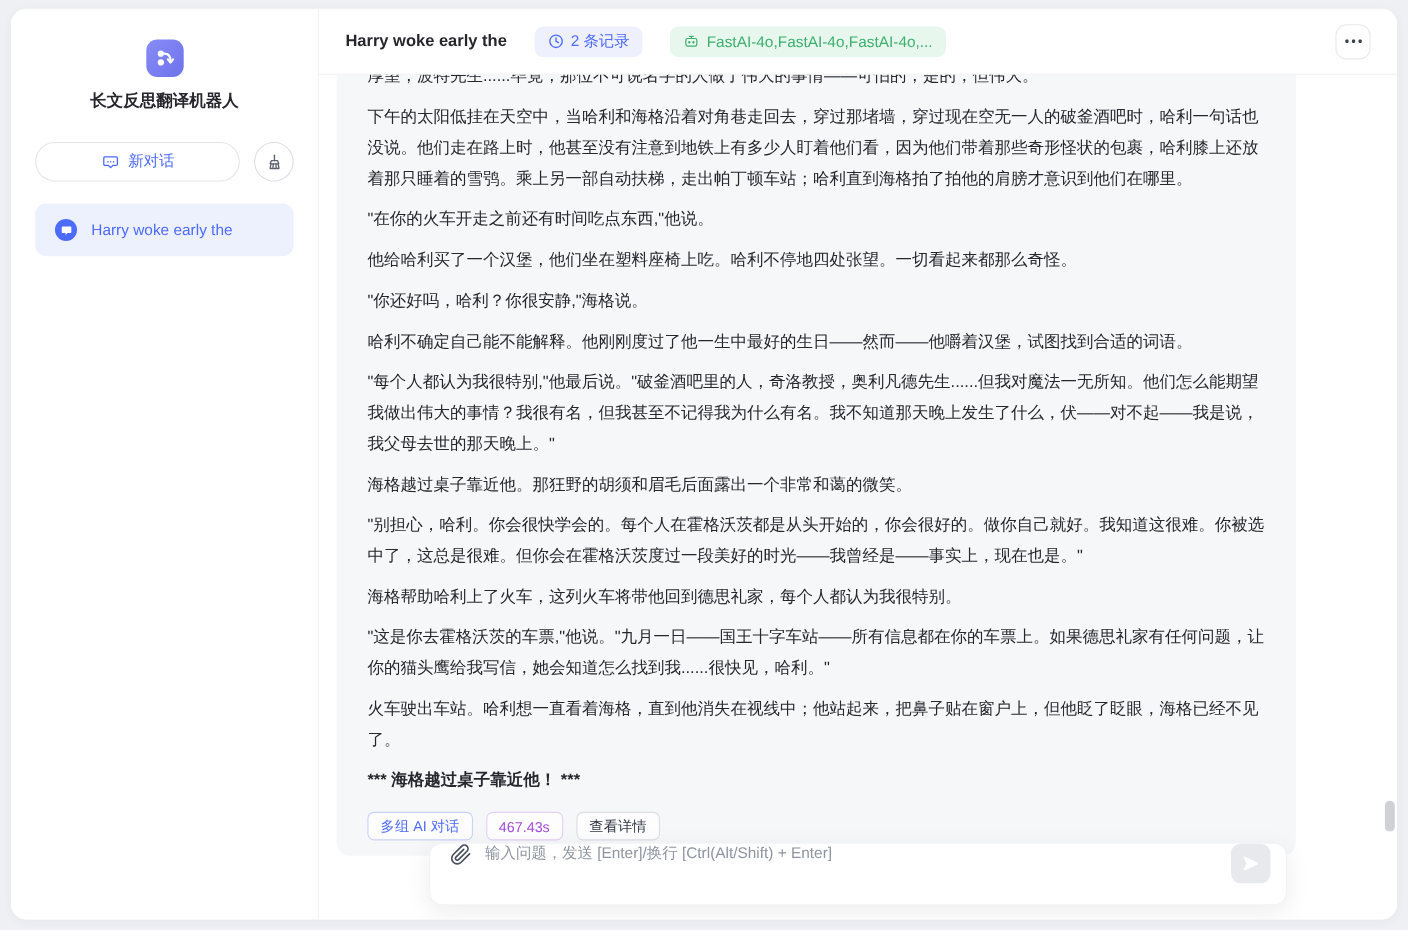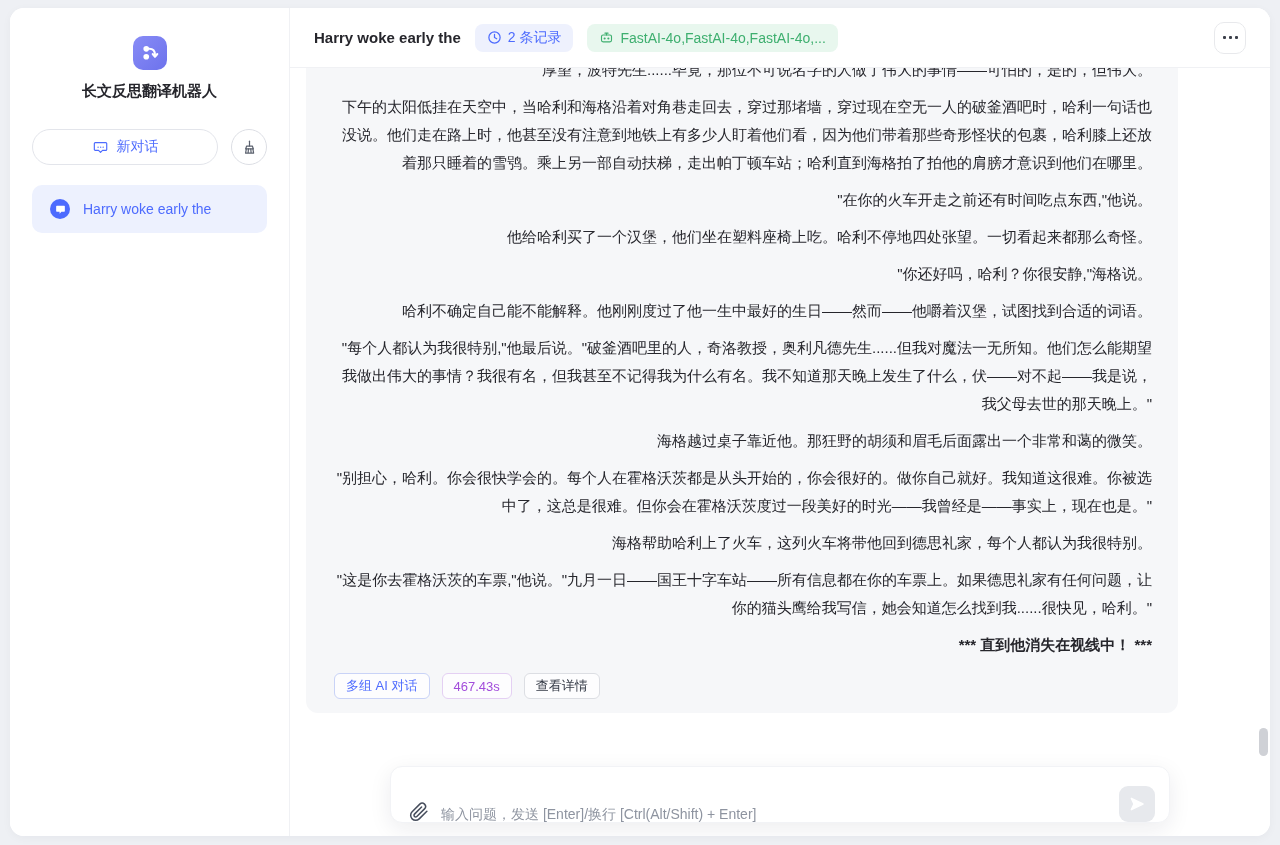--- a/index.html
+++ b/index.html
@@ -46,51 +46,50 @@
   .conv-item .conv-title { color:#4d6bfe; font-size:14px; white-space:nowrap; overflow:hidden; }
   
   .main { flex:1; display:flex; flex-direction:column; position:relative; background:#fff; min-width:0; }
   .main-header {
     height:60px; flex:0 0 60px; border-bottom:1px solid #f0f1f4;
     display:flex; align-items:center; padding:0 24px; gap:14px; background:#fff;
   }
   .main-title { font-size:15px; font-weight:600; color:#26262c; white-space:nowrap; }
   .badge {
     height:28px; border-radius:8px; display:flex; align-items:center; gap:6px;
-    padding:0 12px; font-size:14px; white-space:nowrap;
+    padding:0 12px; font-size:14px; white-space:nowrap;margin-left:11px;
   }
   .badge.records { background:#eef1fd; color:#4d6bfe; }
   .badge.models  { background:#e8f7ee; color:#3eaf6f; }
   .more-btn {
     margin-left:auto; width:32px; height:32px; border:1px solid #e8e9ec; border-radius:10px;
     background:#fff; display:flex; align-items:center; justify-content:center; gap:3px; cursor:pointer;
   }
   .more-btn i { width:3px; height:3px; background:#3b3f4a; border-radius:1px; display:block; }
   .chat-viewport { flex:1; overflow:hidden; position:relative; }
   .msg-bubble {
     margin:-36px 0 0 16px; width:872px; background:#f6f7f9; border-radius:12px;
     padding:24px 26px 14px 28px;
-    text-align:right;
   }
   .msg-bubble p { font-size:15px; line-height:28px; color:#26262c; margin:0 0 9px 0; }
   .msg-closing { font-weight:700; }
   .msg-tags { display:flex; gap:12px; margin-top:14px; }
   .chip {
     height:26px; display:flex; align-items:center; padding:0 11px; border-radius:6px;
     font-size:13px; background:#fdfdfe; cursor:pointer; white-space:nowrap;
   }
   .chip.blue   { border:1px solid #c9d3f7; color:#4d6bfe; }
   .chip.purple { border:1px solid #e4d0f3; color:#a24ddb; }
   .chip.gray   { border:1px solid #dcdee3; color:#343a46; }
   
   .composer {
     position:absolute; left:100px; bottom:13px; width:780px; height:57px;
     background:#fff; border:1px solid #f2f3f6; border-radius:12px;
     box-shadow:0 6px 22px rgba(25,30,45,.08);
-    display:flex; align-items:flex-end; padding:0 14px 0 18px; gap:12px; z-index:5;
+    display:flex; align-items:flex-start; padding:0 14px 0 18px; gap:12px; z-index:5;
   }
   .composer input {
     flex:1; border:none; outline:none; font-size:14px; color:#26262c; background:transparent;
     font-family:"Liberation Sans","DejaVu Sans",sans-serif;
   }
   .composer input::placeholder { color:#8e94a0; }
   .send-btn {
     width:36px; height:36px; flex:0 0 36px; border:none; border-radius:9px; background:#e7e9ed;
     display:flex; align-items:center; justify-content:center; cursor:pointer;
   }
@@ -194,22 +193,23 @@
             <p>下午的太阳低挂在天空中，当哈利和海格沿着对角巷走回去，穿过那堵墙，穿过现在空无一人的破釜酒吧时，哈利一句话也没说。他们走在路上时，他甚至没有注意到地铁上有多少人盯着他们看，因为他们带着那些奇形怪状的包裹，哈利膝上还放着那只睡着的雪鸮。乘上另一部自动扶梯，走出帕丁顿车站；哈利直到海格拍了拍他的肩膀才意识到他们在哪里。</p>
             <p>"在你的火车开走之前还有时间吃点东西,"他说。</p>
             <p>他给哈利买了一个汉堡，他们坐在塑料座椅上吃。哈利不停地四处张望。一切看起来都那么奇怪。</p>
             <p>"你还好吗，哈利？你很安静,"海格说。</p>
             <p>哈利不确定自己能不能解释。他刚刚度过了他一生中最好的生日——然而——他嚼着汉堡，试图找到合适的词语。</p>
             <p>"每个人都认为我很特别,"他最后说。"破釜酒吧里的人，奇洛教授，奥利凡德先生......但我对魔法一无所知。他们怎么能期望我做出伟大的事情？我很有名，但我甚至不记得我为什么有名。我不知道那天晚上发生了什么，伏——对不起——我是说，我父母去世的那天晚上。"</p>
             <p>海格越过桌子靠近他。那狂野的胡须和眉毛后面露出一个非常和蔼的微笑。</p>
             <p>"别担心，哈利。你会很快学会的。每个人在霍格沃茨都是从头开始的，你会很好的。做你自己就好。我知道这很难。你被选中了，这总是很难。但你会在霍格沃茨度过一段美好的时光——我曾经是——事实上，现在也是。"</p>
             <p>海格帮助哈利上了火车，这列火车将带他回到德思礼家，每个人都认为我很特别。</p>
             <p>"这是你去霍格沃茨的车票,"他说。"九月一日——国王十字车站——所有信息都在你的车票上。如果德思礼家有任何问题，让你的猫头鹰给我写信，她会知道怎么找到我......很快见，哈利。"</p>
+            <p>火车驶出车站。哈利想一直看着海格，直到他消失在视线中；他站起来，把鼻子贴在窗户上，但他眨了眨眼，海格已经不见了。</p>
           </div>
-        <p class="msg-closing">*** 直到他消失在视线中！ ***</p>
+        <p class="msg-closing">*** 海格越过桌子靠近他！ ***</p>
         <div class="msg-tags">
 
             <span class="chip blue">多组 AI 对话</span>
 
             <span class="chip purple">467.43s</span>
 
             <span class="chip gray">查看详情</span>
           </div>
       </div>
       <div class="scroll-thumb"></div>

